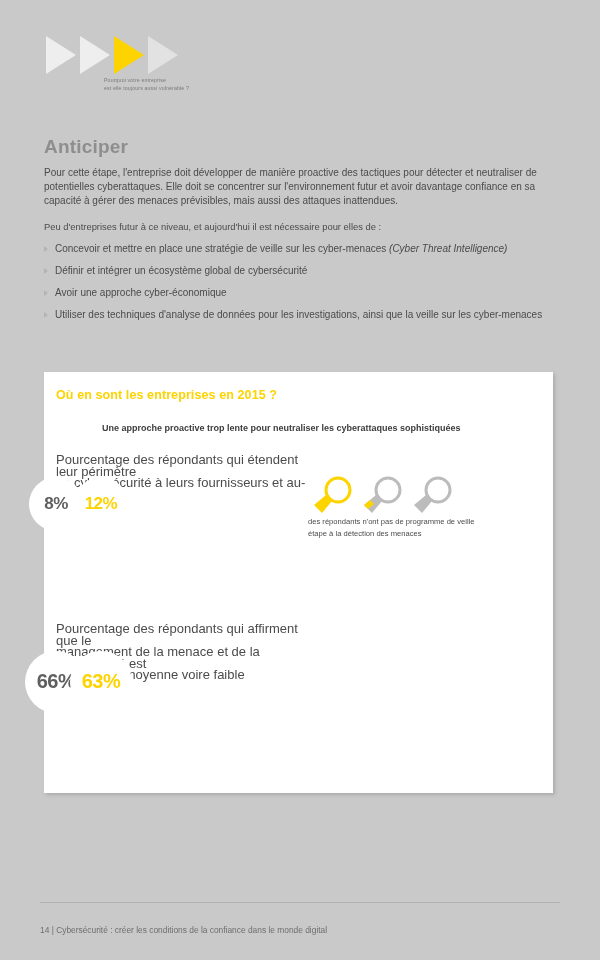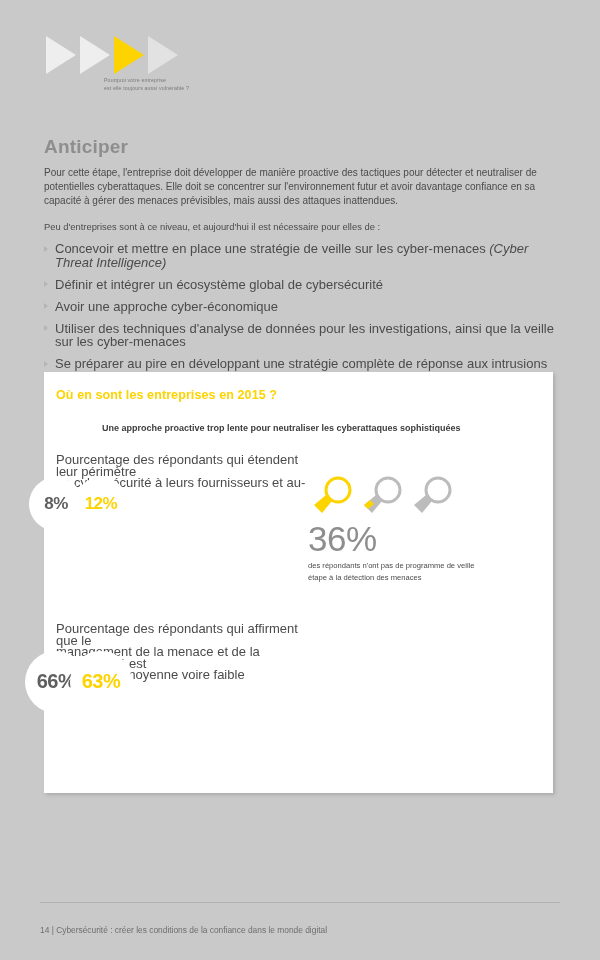--- a/index.html
+++ b/index.html
@@ -79,21 +79,21 @@
     margin: 0 0 8px 0;
   }
   .bullets {
     list-style: none;
     margin: 0;
     padding: 0;
   }
   .bullet {
     position: relative;
     padding-left: 11px;
-    font-size: 13px;
+    font-size: 10px;
     line-height: 13.5px;
     color: #4b4b4b;
     margin-bottom: 8.5px;
   }
   .bullet .tri {
     position: absolute;
     left: 0;
     top: 3.5px;
     width: 0;
     height: 0;
@@ -216,41 +216,37 @@
     <span class="arrow a3"></span>
     <span class="arrow a4"></span>
   </div>
   <div class="logo-tag">Pourquoi votre entreprise
 est elle toujours aussi vulnérable ?</div>
 </div>
 
 <div class="content">
   <h1 class="page-title">Anticiper</h1>
   <p class="intro">Pour cette étape, l'entreprise doit développer de manière proactive des tactiques pour détecter et neutraliser de potentielles cyberattaques. Elle doit se concentrer sur l'environnement futur et avoir davantage confiance en sa capacité à gérer des menaces prévisibles, mais aussi des attaques inattendues.</p>
-  <p class="lead">Peu d'entreprises sont à ce niveau, et aujourd'hui il est nécessaire pour elles de :</p>
+  <p class="lead">Peu d'entreprises futur à ce niveau, et aujourd'hui il est nécessaire pour elles de :</p>
   <ul class="bullets">
     <li class="bullet">
       <span class="tri"></span>
       <span>Concevoir et mettre en place une stratégie de veille sur les cyber-menaces </span><span class="ital">(Cyber Threat Intelligence)</span>
     </li>
     <li class="bullet">
       <span class="tri"></span>
       <span>Définir et intégrer un écosystème global de cybersécurité</span>
     </li>
     <li class="bullet">
       <span class="tri"></span>
       <span>Avoir une approche cyber-économique</span>
     </li>
     <li class="bullet">
       <span class="tri"></span>
       <span>Utiliser des techniques d'analyse de données pour les investigations, ainsi que la veille sur les cyber-menaces</span>
-    </li>
-    <li class="bullet">
-      <span class="tri"></span>
-      <span>Se préparer au pire en développant une stratégie complète de réponse aux intrusions</span>
     </li>
   </ul>
 </div>
 
 <div class="card">
   <div class="card-title">Où en sont les entreprises en 2015 ?</div>
   <div class="card-sub">Une approche proactive trop lente pour neutraliser les cyberattaques sophistiquées</div>
 
   <div class="blk-caption" style="left:12px; top:82px; width:250px;">Pourcentage des répondants qui étendent leur périmètre
 de cybersécurité à leurs fournisseurs et au-delà</div>
@@ -282,21 +278,20 @@
           <path d="M64 38 L56 30 L68 20 L74 26 Z" fill="#bcbcbc"></path>
           <path d="M60 34 L56 30 L62 25 L66 29 Z" fill="#fdd300"></path>
           <circle cx="80" cy="15" r="12" fill="none" stroke="#bcbcbc" stroke-width="3"></circle>
         </g>
         <g>
           <path d="M114 38 L106 30 L118 20 L124 26 Z" fill="#bcbcbc"></path>
           <circle cx="130" cy="15" r="12" fill="none" stroke="#bcbcbc" stroke-width="3"></circle>
         </g>
       </svg>
     </div>
-    <div class="big-pct">36%</div>
     <div class="mag-caption">des répondants n'ont pas de programme de veille
 étape à la détection des menaces</div>
   </div>
 
   <div class="blk-caption" style="left:12px; top:251px; width:250px;">Pourcentage des répondants qui affirment que le
 management de la menace et de la vulnérabilité est
 une priorité moyenne voire faible</div>
 
   <div class="donut-row" style="left:12px; top:300px;">
     <span class="donut-wrap">

